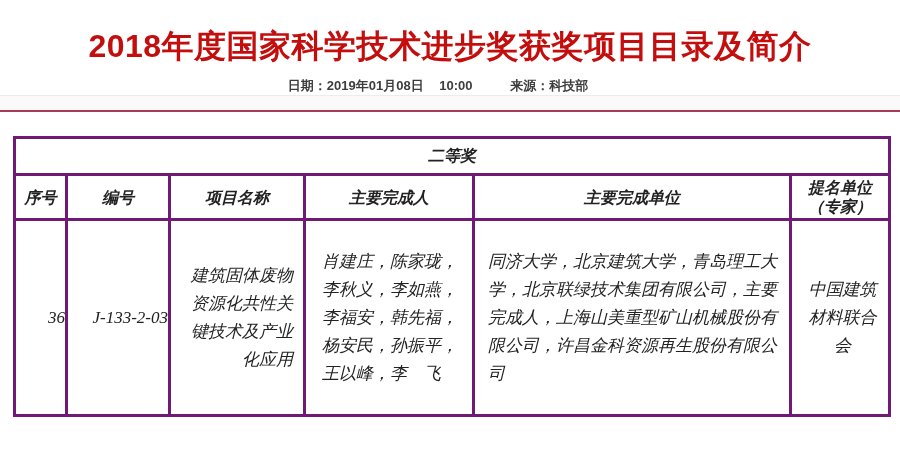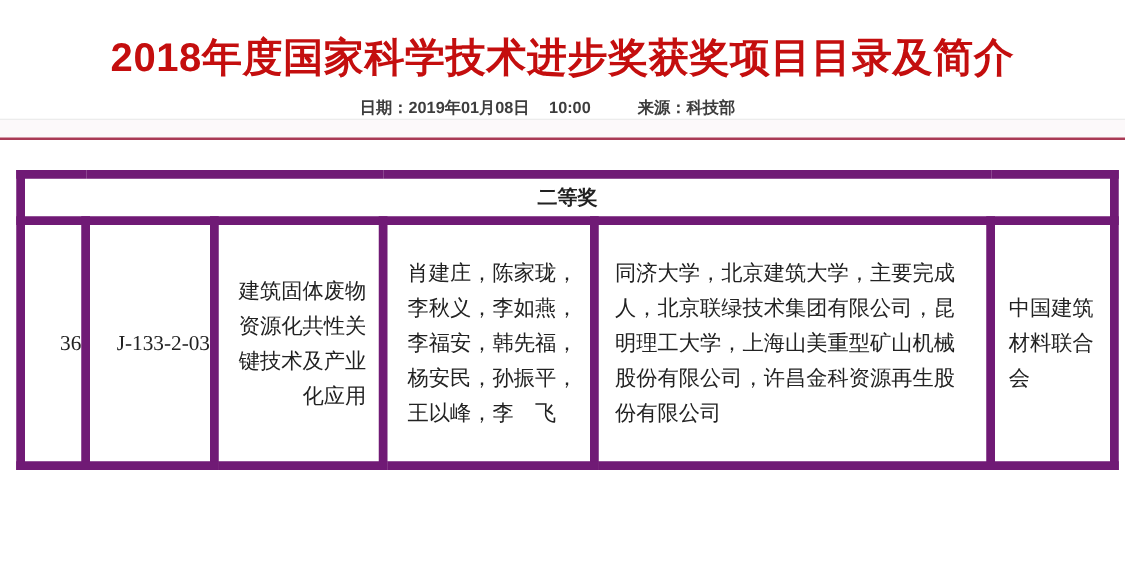--- a/index.html
+++ b/index.html
@@ -56,22 +56,23 @@
     left: 13px;
     width: 875px;
     border-collapse: collapse;
     table-layout: fixed;
     font-family: "Liberation Serif", "DejaVu Serif", serif;
     color: #222222;
     background: #ffffff;
     border: 2px solid #4b4b4b;
   }
   .award-table th, .award-table td {
-    border: 7px solid #701a75;
+    border: 3px solid #701a75;
     vertical-align: middle;
+    font-style: italic;
   }
   tr.group-row { height: 37px; }
   tr.group-row th {
     font-size: 16px;
     font-weight: bold;
     text-align: center;
   }
   tr.header-row { height: 45px; }
   tr.header-row th {
     font-size: 16px;
@@ -85,21 +86,21 @@
     font-size: 17px;
     line-height: 28px;
   }
   td.cell-center {
     text-align: right;
     font-size: 16px;
   }
   td.cell-project  { padding: 0 10px 0 11px; text-align: right; }
   td.cell-people   { padding: 0 5px 0 16px;  text-align: left; }
   td.cell-orgs     { padding: 0 10px 0 13px; text-align: left; }
-  td.cell-nominee  { padding: 0 6px 0 11px;  text-align: left; }
+  td.cell-nominee  { padding: 0 6px 0 11px;  text-align: center; }
 </style>
 </head>
 <body>
 
 <div class="page-title">2018年度国家科学技术进步奖获奖项目目录及简介</div>
 
 <div class="meta-line">
   <span>日期：</span><span>2019年01月08日</span>
   <span class="meta-time">10:00</span>
   <span class="meta-source-label">来源：</span><span>科技部</span>
@@ -113,22 +114,33 @@
     <col style="width:103px">
     <col style="width:135px">
     <col style="width:169px">
     <col style="width:317px">
     <col style="width:99px">
   </colgroup>
   <tbody>
       <tr class="group-row">
     <th colspan="6">二等奖</th>
   </tr>
+  <tr class="header-row">
+    <th>序号</th>
+    <th>编号</th>
+    <th>项目名称</th>
+    <th>主要完成人</th>
+    <th>主要完成单位</th>
+    <th>
+          <span style="display:block">提名单位</span>
+          <span style="display:block">（专家）</span>
+        </th>
+  </tr>
   <tr class="data-row">
     <td class="cell-center">36</td>
     <td class="cell-center">J-133-2-03</td>
     <td class="cell-project">建筑固体废物资源化共性关键技术及产业化应用</td>
     <td class="cell-people">肖建庄，陈家珑，李秋义，李如燕，李福安，韩先福，杨安民，孙振平，王以峰，李　飞</td>
-    <td class="cell-orgs">同济大学，北京建筑大学，主要完成人，北京联绿技术集团有限公司，昆明理工大学，上海山美重型矿山机械股份有限公司，许昌金科资源再生股份有限公司</td>
+    <td class="cell-orgs">同济大学，北京建筑大学，青岛理工大学，北京联绿技术集团有限公司，主要完成人，上海山美重型矿山机械股份有限公司，许昌金科资源再生股份有限公司</td>
     <td class="cell-nominee">中国建筑材料联合会</td>
   </tr>
 </tbody>
   </table>
 
 </body></html>

